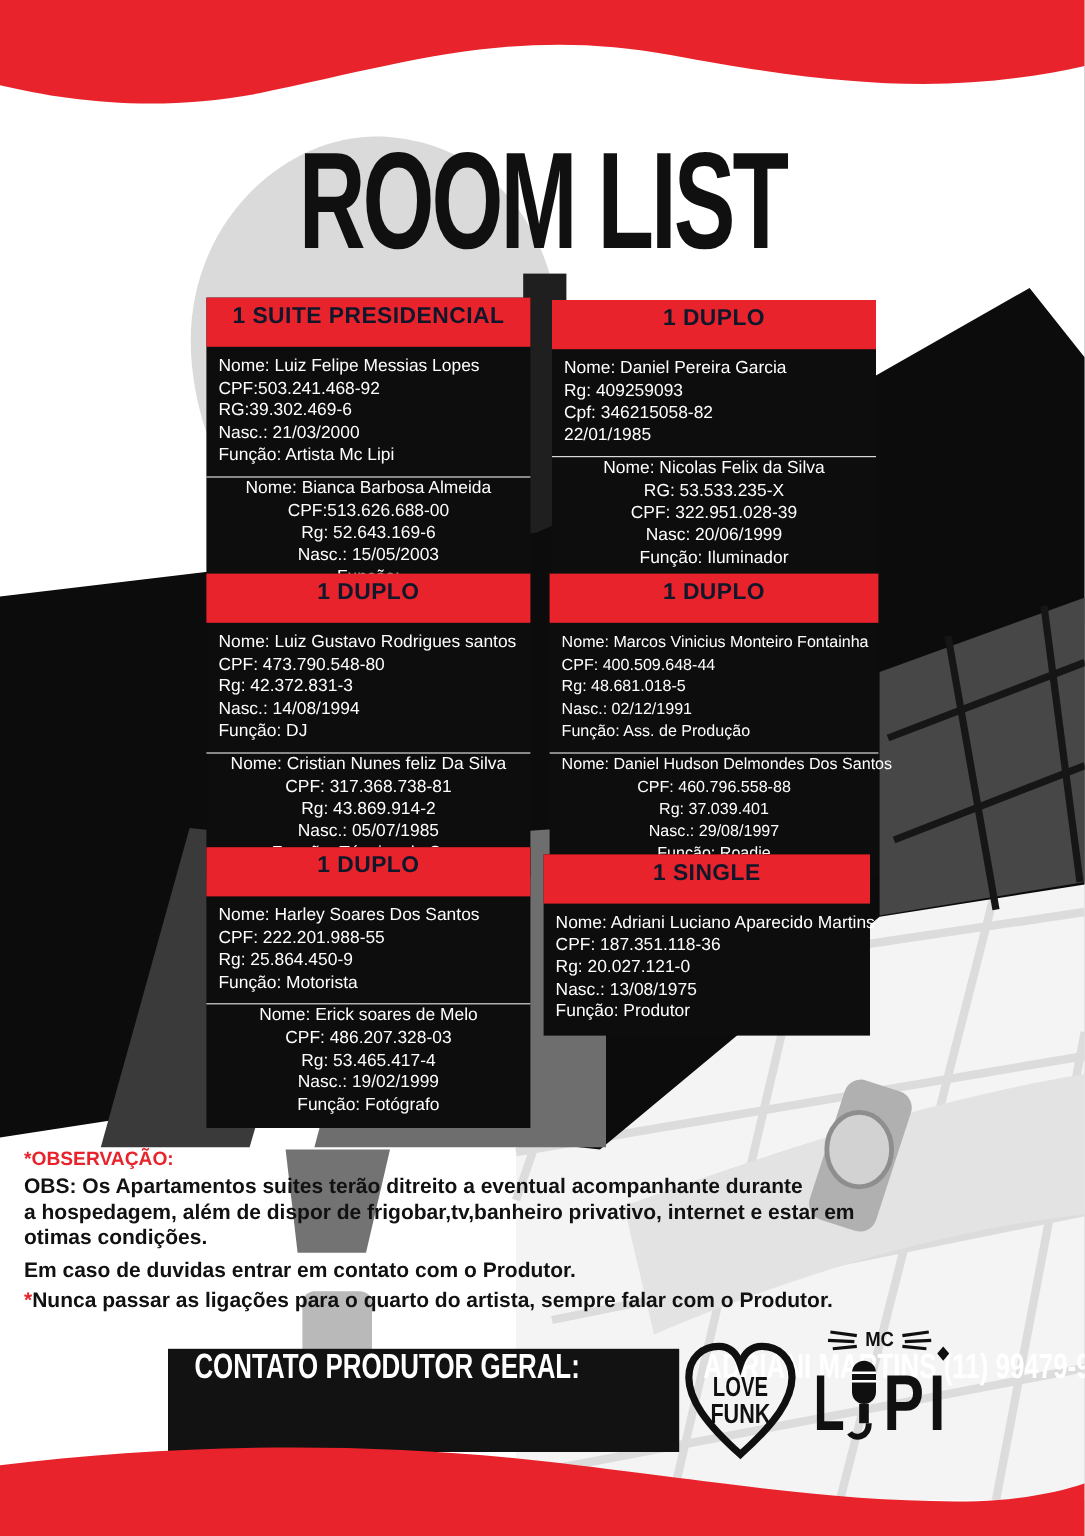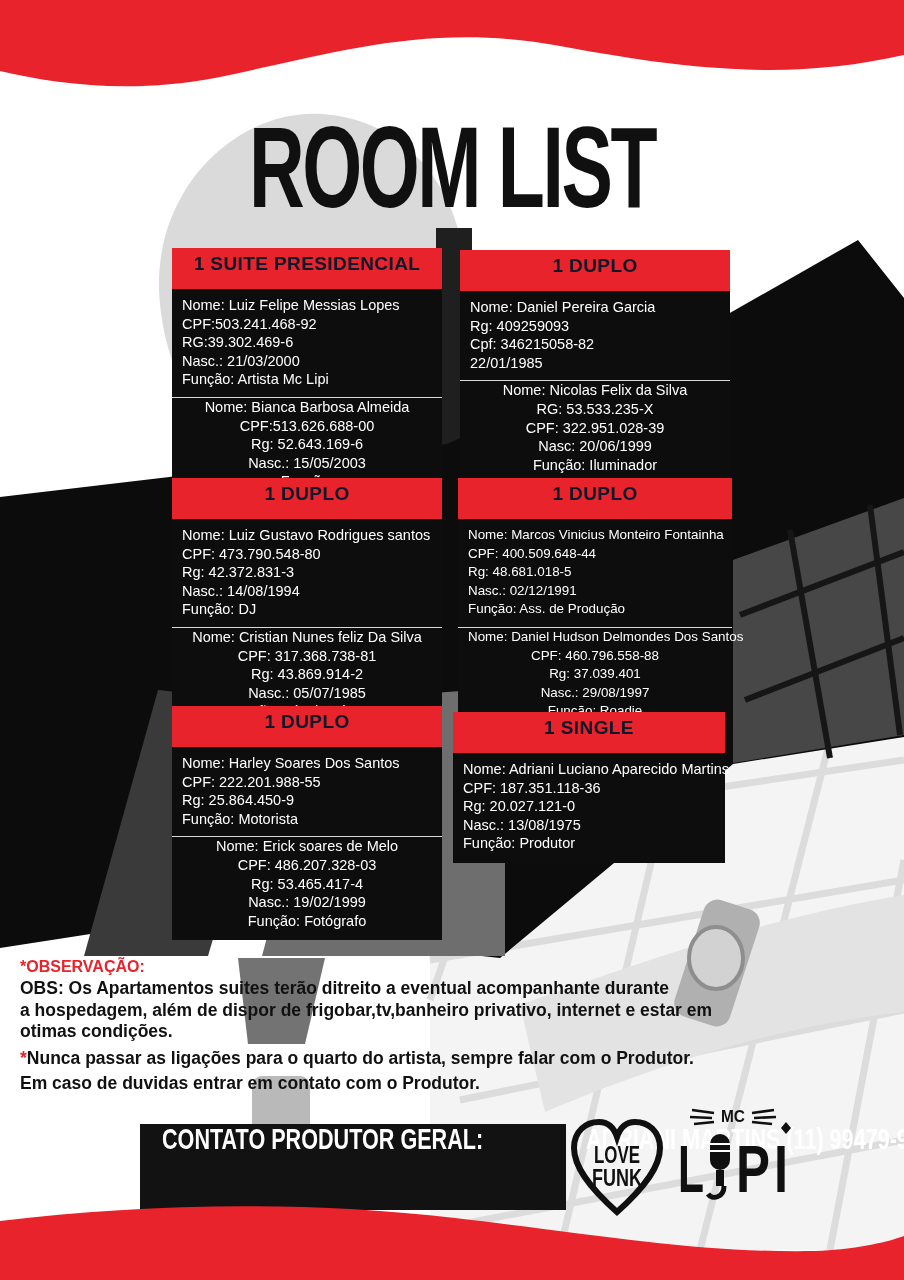--- a/index.html
+++ b/index.html
@@ -222,22 +222,22 @@
       </div>
   </div>
 
   <div class="obs">
     <div class="obs-heading">*OBSERVAÇÃO:</div>
     <div class="obs-line">OBS: Os Apartamentos suites terão ditreito a eventual acompanhante durante</div>
     <div class="obs-line">a hospedagem, além de dispor de frigobar,tv,banheiro privativo, internet e estar em</div>
     <div class="obs-line">otimas condições.</div>
   </div>
   <div class="note">
+    <div class="note-line">Em caso de duvidas entrar em contato com o Produtor.</div>
     <div class="note-line"><span class="red-star">*</span><span>Nunca passar as ligações para o quarto do artista, sempre falar com o Produtor.</span></div>
-    <div class="note-line">Em caso de duvidas entrar em contato com o Produtor.</div>
   </div>
 
   <div class="contact-bar">
     <div class="contact-line">CONTATO PRODUTOR GERAL:</div>
     <div class="contact-line">ADRIANI MARTINS (11) 99479-9257</div>
   </div>
 
   <div class="logo" id="logo-heart">
     <svg width="102" height="104" viewBox="0 0 102 104">
       <path d="M51,96 C22,70 8,50 8,32 C8,15 20,6 33,6 C42,6 48,12 51,21 C54,12 60,6 69,6 C82,6 94,15 94,32 C94,50 80,70 51,96 Z" fill="none" stroke="#101010" stroke-width="6"></path>

